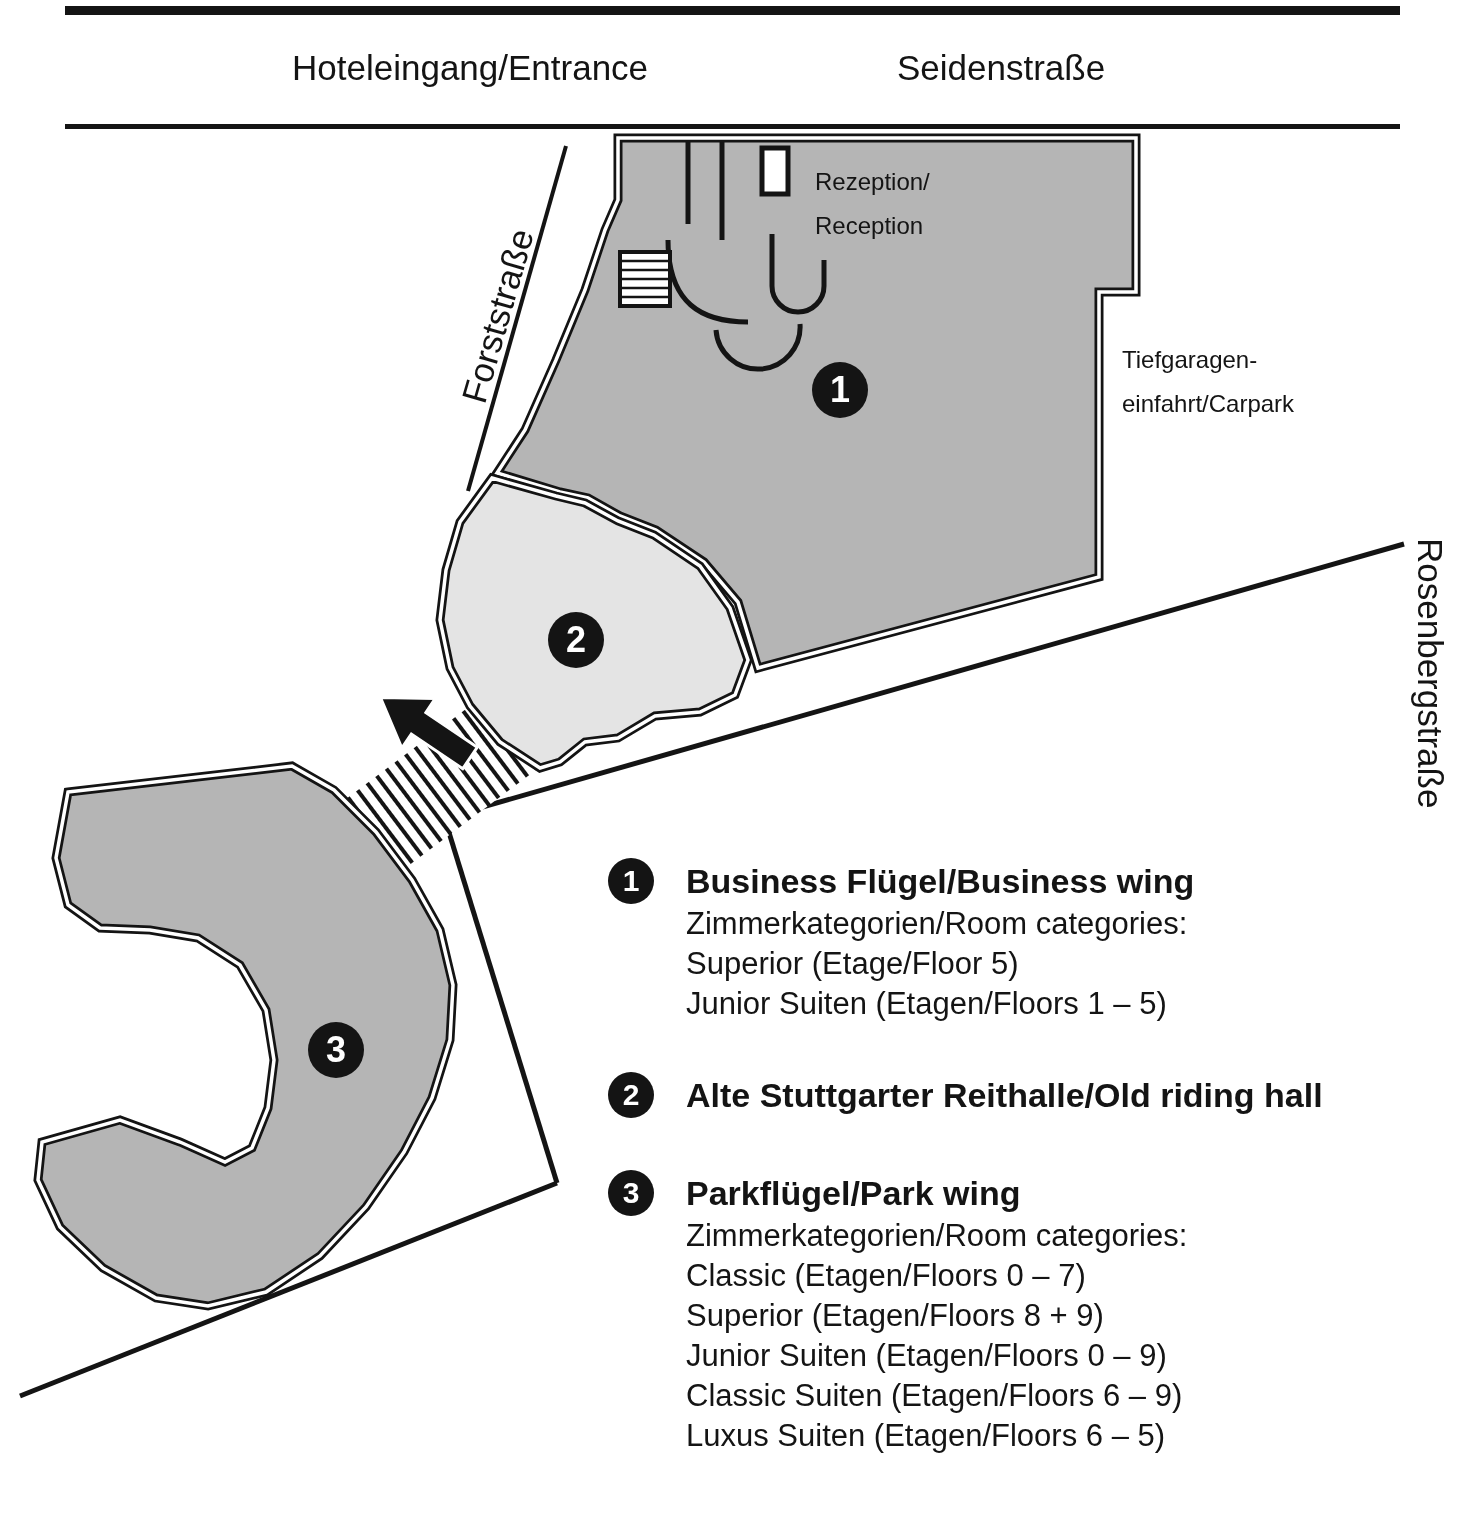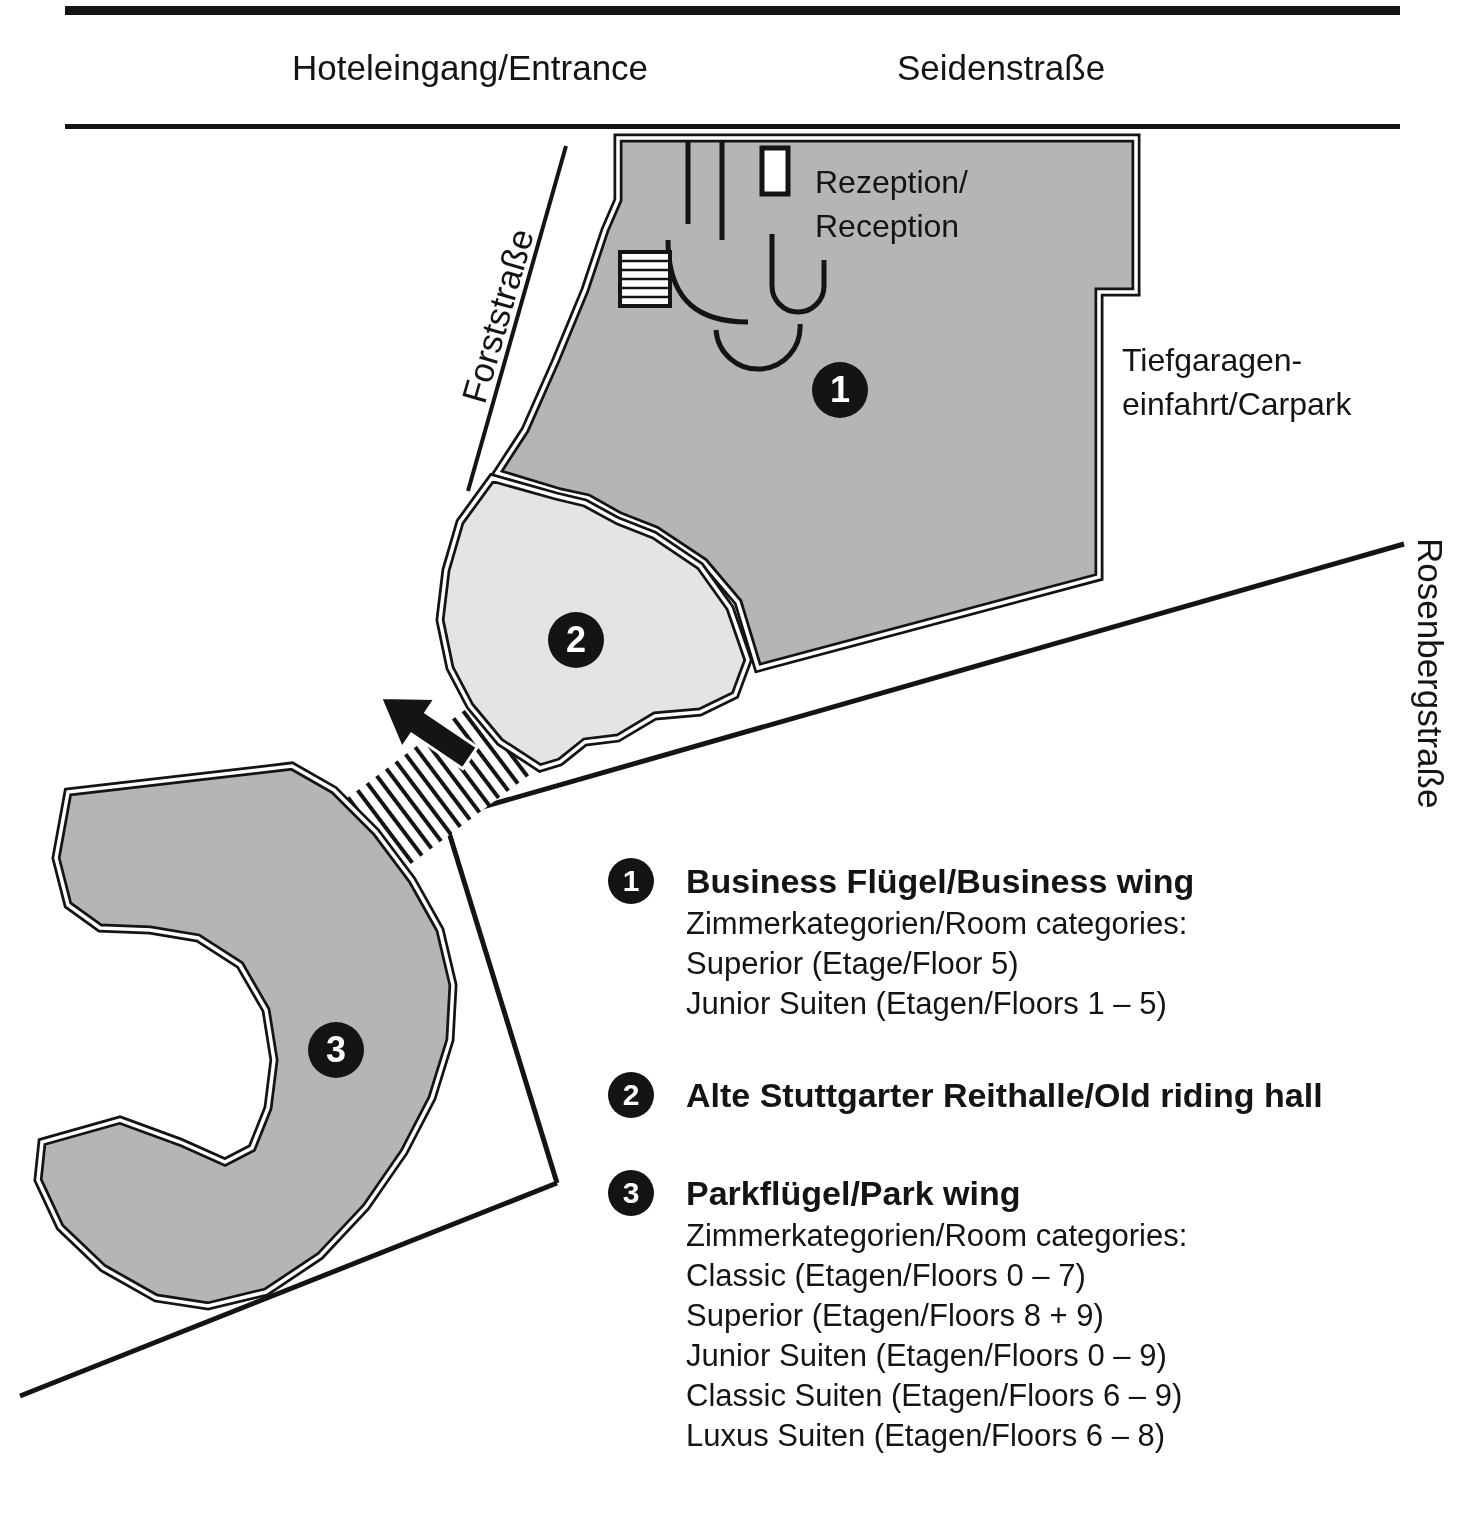--- a/index.html
+++ b/index.html
@@ -9,21 +9,21 @@
     font-family:"Liberation Sans", sans-serif; color:#141414;
   }
   svg.map { position:absolute; left:0; top:0; }
 
   .label { position:absolute; font-size:35px; white-space:nowrap; color:#141414;text-align:right; }
   .label-entrance   { left:292px;  top:48px; }
   .label-street-top { left:897px;  top:48px; }
   .label-forst      { left:398px;  top:296px; width:200px; text-align:center; transform:rotate(-74deg); }
   .label-rosenberg  { left:1410px; top:538px; writing-mode:vertical-rl; }
   .label-park       { left:188px;  top:1388px; }
-  .label-block      { position:absolute; font-size:32px; line-height:44px; white-space:nowrap; }
+  .label-block      { position:absolute; font-size:24px; line-height:44px; white-space:nowrap; }
   .label-reception  { left:815px;  top:160px; }
   .label-carpark    { left:1122px; top:338px; }
 
   .map-badge {
     position:absolute; width:56px; height:56px; border-radius:50%;
     background:#141414; color:#ffffff; font-weight:bold; font-size:36px;
     display:flex; align-items:center; justify-content:center;
   }
   .map-badge-1 { left:812px; top:362px; }
   .map-badge-2 { left:548px; top:612px; }
@@ -159,18 +159,18 @@
 
     <div class="legend-item item-3">
       <div class="legend-badge">3</div>
       <div class="legend-text">
         <div class="legend-title">Parkflügel/Park wing</div>
         <div class="legend-line">Zimmerkategorien/Room categories:</div>
         <div class="legend-line">Classic (Etagen/Floors 0 – 7)</div>
         <div class="legend-line">Superior (Etagen/Floors 8 + 9)</div>
         <div class="legend-line">Junior Suiten (Etagen/Floors 0 – 9)</div>
         <div class="legend-line">Classic Suiten (Etagen/Floors 6 – 9)</div>
-        <div class="legend-line">Luxus Suiten (Etagen/Floors 6 – 8)</div>
+        <div class="legend-line">Luxus Suiten (Etagen/Floors 6 – 5)</div>
       </div>
     </div>
 
   </div>
 </div>
 
 </body></html>

